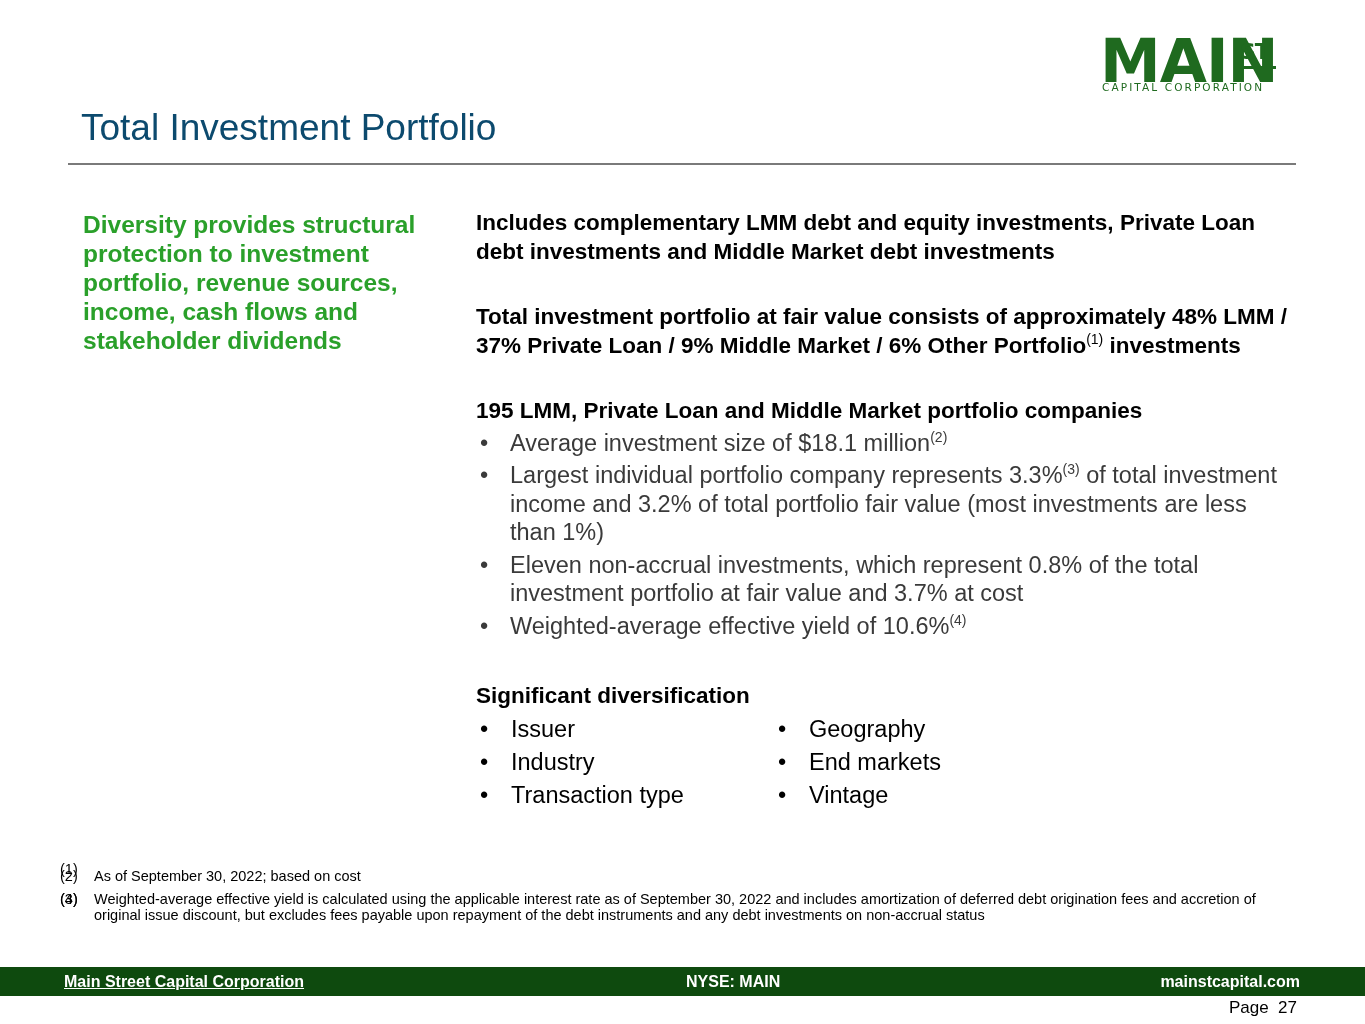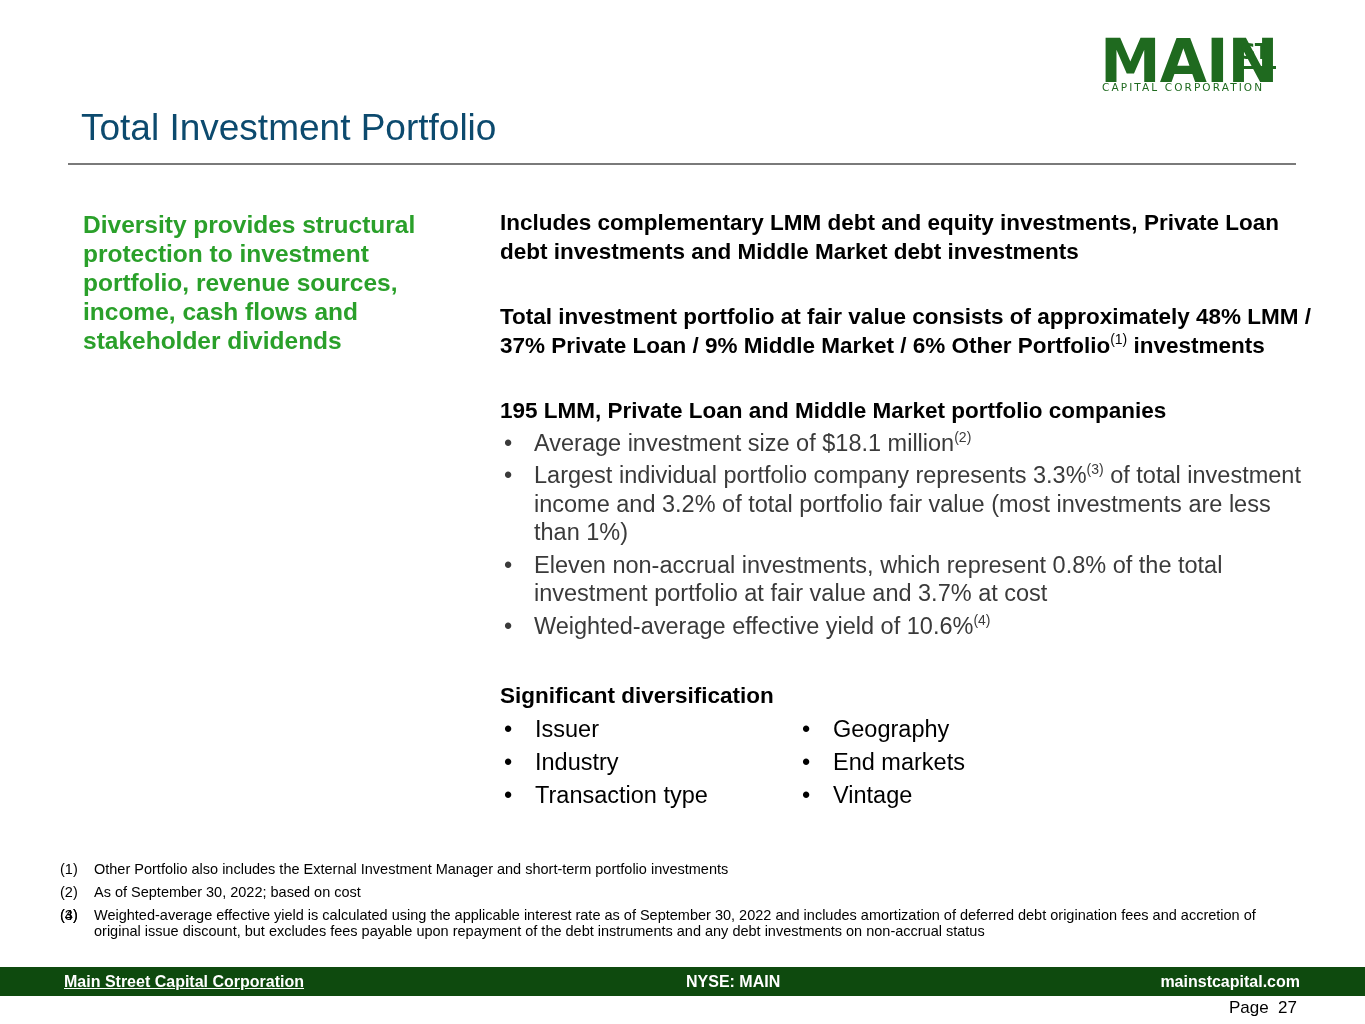--- a/index.html
+++ b/index.html
@@ -36,21 +36,21 @@
       position: absolute; left: 81px; top: 106px;
       font-size: 37px; font-weight: normal; color: #0c4a6e; line-height: 44px; margin: 0;
     }
     .title-rule {
       position: absolute; left: 68px; top: 163px; width: 1228px; height: 2px; background: #7a7a7a;
     }
     .callout {
       position: absolute; left: 83px; top: 210px; width: 345px;
       font-size: 24.5px; font-weight: bold; line-height: 29px; color: #2aa02a;
     }
-    .main { position: absolute; left: 476px; top: 209px; width: 820px; margin-left: 24px; }
+    .main { position: absolute; left: 476px; top: 209px; width: 820px; }
     .para { font-size: 22.5px; font-weight: bold; line-height: 28.5px; color: #000; }
     .para sup, .bullet sup { font-size: 14px; font-weight: normal; vertical-align: 9px; line-height: 0; }
     .gap1 { height: 37px; }
     .gap2 { height: 37px; }
     .gap3 { height: 38px; }
     .bullets { list-style: none; margin: 3px 0 0 0; padding: 0; }
     .bullet {
       position: relative; padding-left: 34px;
       font-size: 23.5px; line-height: 28.5px; color: #3a3a3a; margin-bottom: 4px;
     }
@@ -116,21 +116,21 @@
     <div class="div-item"><span class="dot">•</span><span>Issuer</span></div>
     <div class="div-item"><span class="dot">•</span><span>Geography</span></div>
     <div class="div-item"><span class="dot">•</span><span>Industry</span></div>
     <div class="div-item"><span class="dot">•</span><span>End markets</span></div>
     <div class="div-item"><span class="dot">•</span><span>Transaction type</span></div>
     <div class="div-item"><span class="dot">•</span><span>Vintage</span></div>
   </div>
 </div>
 
 <div class="footnotes">
-  <div class="fn"><span class="num">(1)</span><span>Other Portfolio also includes the External Investment Manager and short-term portfolio investments</span></div>
+  <div class="fn"><span class="num">(1)</span></div>
   <div class="fn"><span class="num">(2)</span><span>As of September 30, 2022; based on cost</span></div>
   <div class="fn"><span class="num">(3)</span></div>
   <div class="fn"><span class="num">(4)</span><span>Weighted-average effective yield is calculated using the applicable interest rate as of September 30, 2022 and includes amortization of deferred debt origination fees and accretion of original issue discount, but excludes fees payable upon repayment of the debt instruments and any debt investments on non-accrual status</span></div>
 </div>
 
 <div class="footer-bar">
   <span class="footer-left">Main Street Capital Corporation</span>
   <span class="footer-center">NYSE: MAIN</span>
   <span class="footer-right">mainstcapital.com</span>
 </div>

